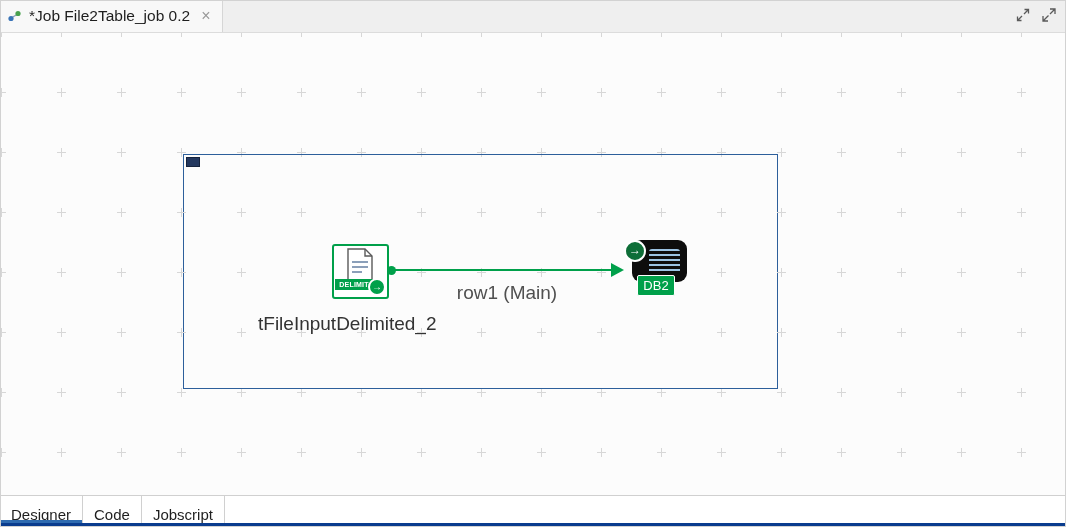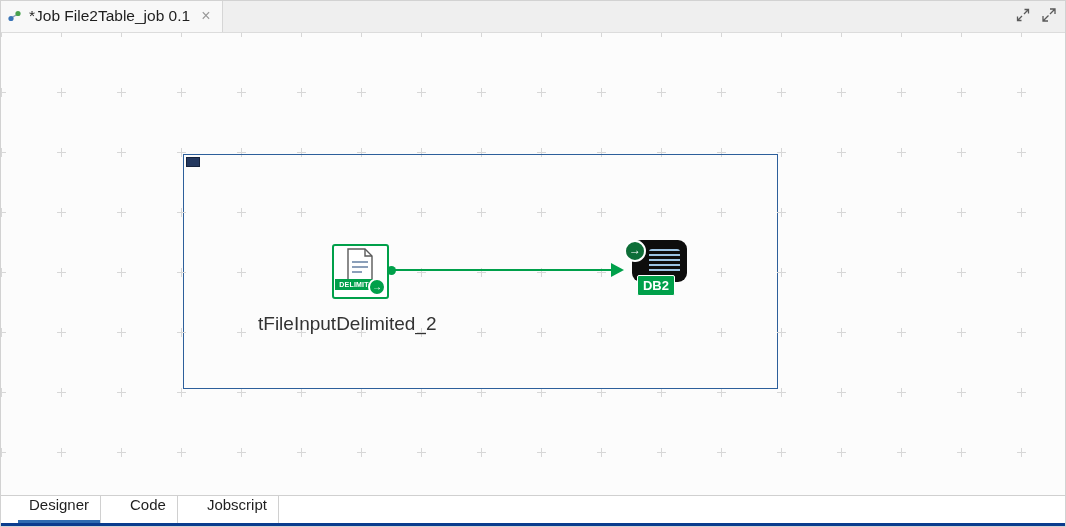--- a/index.html
+++ b/index.html
@@ -90,21 +90,21 @@
   }
   .db-arrow {
     position:absolute; left:1px; top:0; width:22px; height:22px;
     box-sizing:border-box; background:#0e6e38; border:2px solid #fff;
     border-radius:50%; color:#fff; font-size:12px; font-weight:bold;
     line-height:17px; text-align:center;
   }
   .db-badge {
     position:absolute; left:14px; top:35px; width:38px; height:21px;
     box-sizing:border-box; background:#00a04a; border:1px solid #ffffff;
-    border-radius:2px; color:#fff; font-weight:bold; font-size:13px;
+    border-radius:2px; color:#fff; font-weight:normal; font-size:13px;
     line-height:19px; text-align:center;
   }
 
   
   .comp-label {
     position:absolute; font-size:19px; color:#333;
     white-space:nowrap; z-index:3;
   }
   .comp-label-file { left:258px; top:281px; width:236px; }
   .comp-label-db   { left:572px; top:281px; width:200px; }
@@ -122,23 +122,23 @@
     font-size:19px; color:#505050; white-space:nowrap; z-index:3;
   }
 
   
   .bottom-tabs {
     position:absolute; left:0; right:0; bottom:4px; height:27px;
     background:#ffffff; border-top:1px solid #d0d0d0;
     display:flex; align-items:stretch; z-index:10;
   }
   .btab {
-    position:relative; display:flex; align-items:flex-start;
+    position:relative; display:flex; align-items:flex-end;
     padding:0 11px; font-size:15px; color:#1f1f1f;
-    border-right:1px solid #d0d0d0; background:#fff;margin-left:18px;
+    border-right:1px solid #d0d0d0; background:#fff;
   }
   .btab.active::after {
     content:""; position:absolute; left:0; right:0; bottom:0; height:3px;
     background:#2f6bb0;
   }
   .bottom-strip {
     position:absolute; left:0; right:0; bottom:0; height:4px;
     background:#0a3c8e; z-index:11;
   }
 </style>
@@ -147,21 +147,21 @@
 
 <div class="window">
 
   <div class="titlebar">
     <div class="editor-tab">
       <svg class="wc-icon" width="15" height="15" viewBox="0 0 15 15">
         <line x1="4" y1="9" x2="11" y2="5" stroke="#8aa0b8" stroke-width="1.4"></line>
         <circle cx="4" cy="9.5" r="2.6" fill="#3a74b8"></circle>
         <circle cx="11" cy="4.5" r="2.6" fill="#49a14e"></circle>
       </svg>
-      <span class="tab-title">*Job File2Table_job 0.1</span>
+      <span class="tab-title">*Job File2Table_job 0.2</span>
       <span class="tab-close">×</span>
     </div>
     <div class="window-controls">
       <svg class="wc-icon" width="14" height="14" viewBox="0 0 14 14">
         <path d="M6 8 L1.5 12.5 M1.5 8.5 v4 h4 M8 6 L12.5 1.5 M8.5 1.5 h4 v4" stroke="#5a5a5a" stroke-width="1.3" fill="none"></path>
       </svg>
       <svg class="wc-icon" width="14" height="14" viewBox="0 0 14 14">
         <path d="M1.5 12.5 L6.5 7.5 M13 1 L8 6 M8 1 h5 v5 M1 8 v5 h5" stroke="#5a5a5a" stroke-width="1.3" fill="none"></path>
       </svg>
     </div>
@@ -182,20 +182,21 @@
         <line x1="7" y1="24" x2="17" y2="24" stroke="#6f87a8" stroke-width="1.6"></line>
       </svg>
       <div class="file-badge">DELIMIT</div>
       <div class="file-arrow">→</div>
     </div>
     <div class="comp-label comp-label-file">tFileInputDelimited_2</div>
 
     <div class="conn-dot"></div>
     <div class="conn-line"></div>
     <div class="conn-arrow"></div>
+    <div class="conn-label">row1 (Main)</div>
 
     <div class="comp-icon-db">
       <div class="db-black">
         <div class="db-stripes"></div>
       </div>
       <div class="db-arrow">→</div>
       <div class="db-badge">DB2</div>
     </div>
 
   </div>

